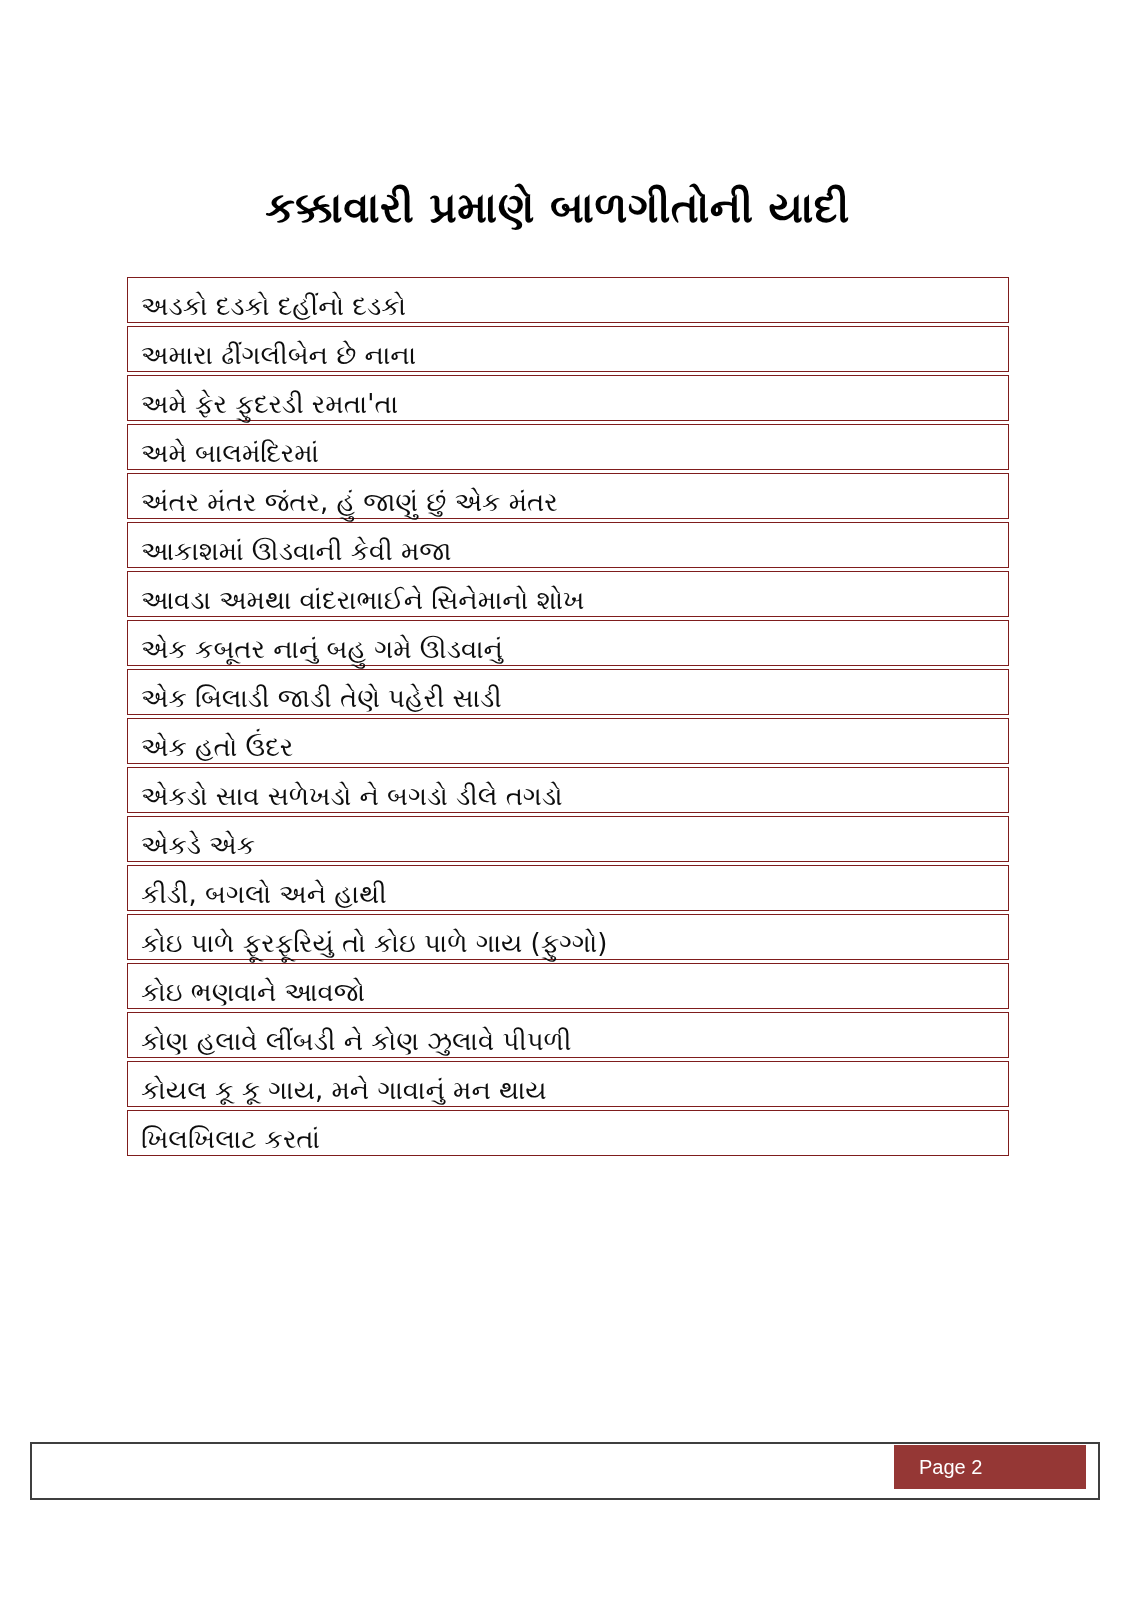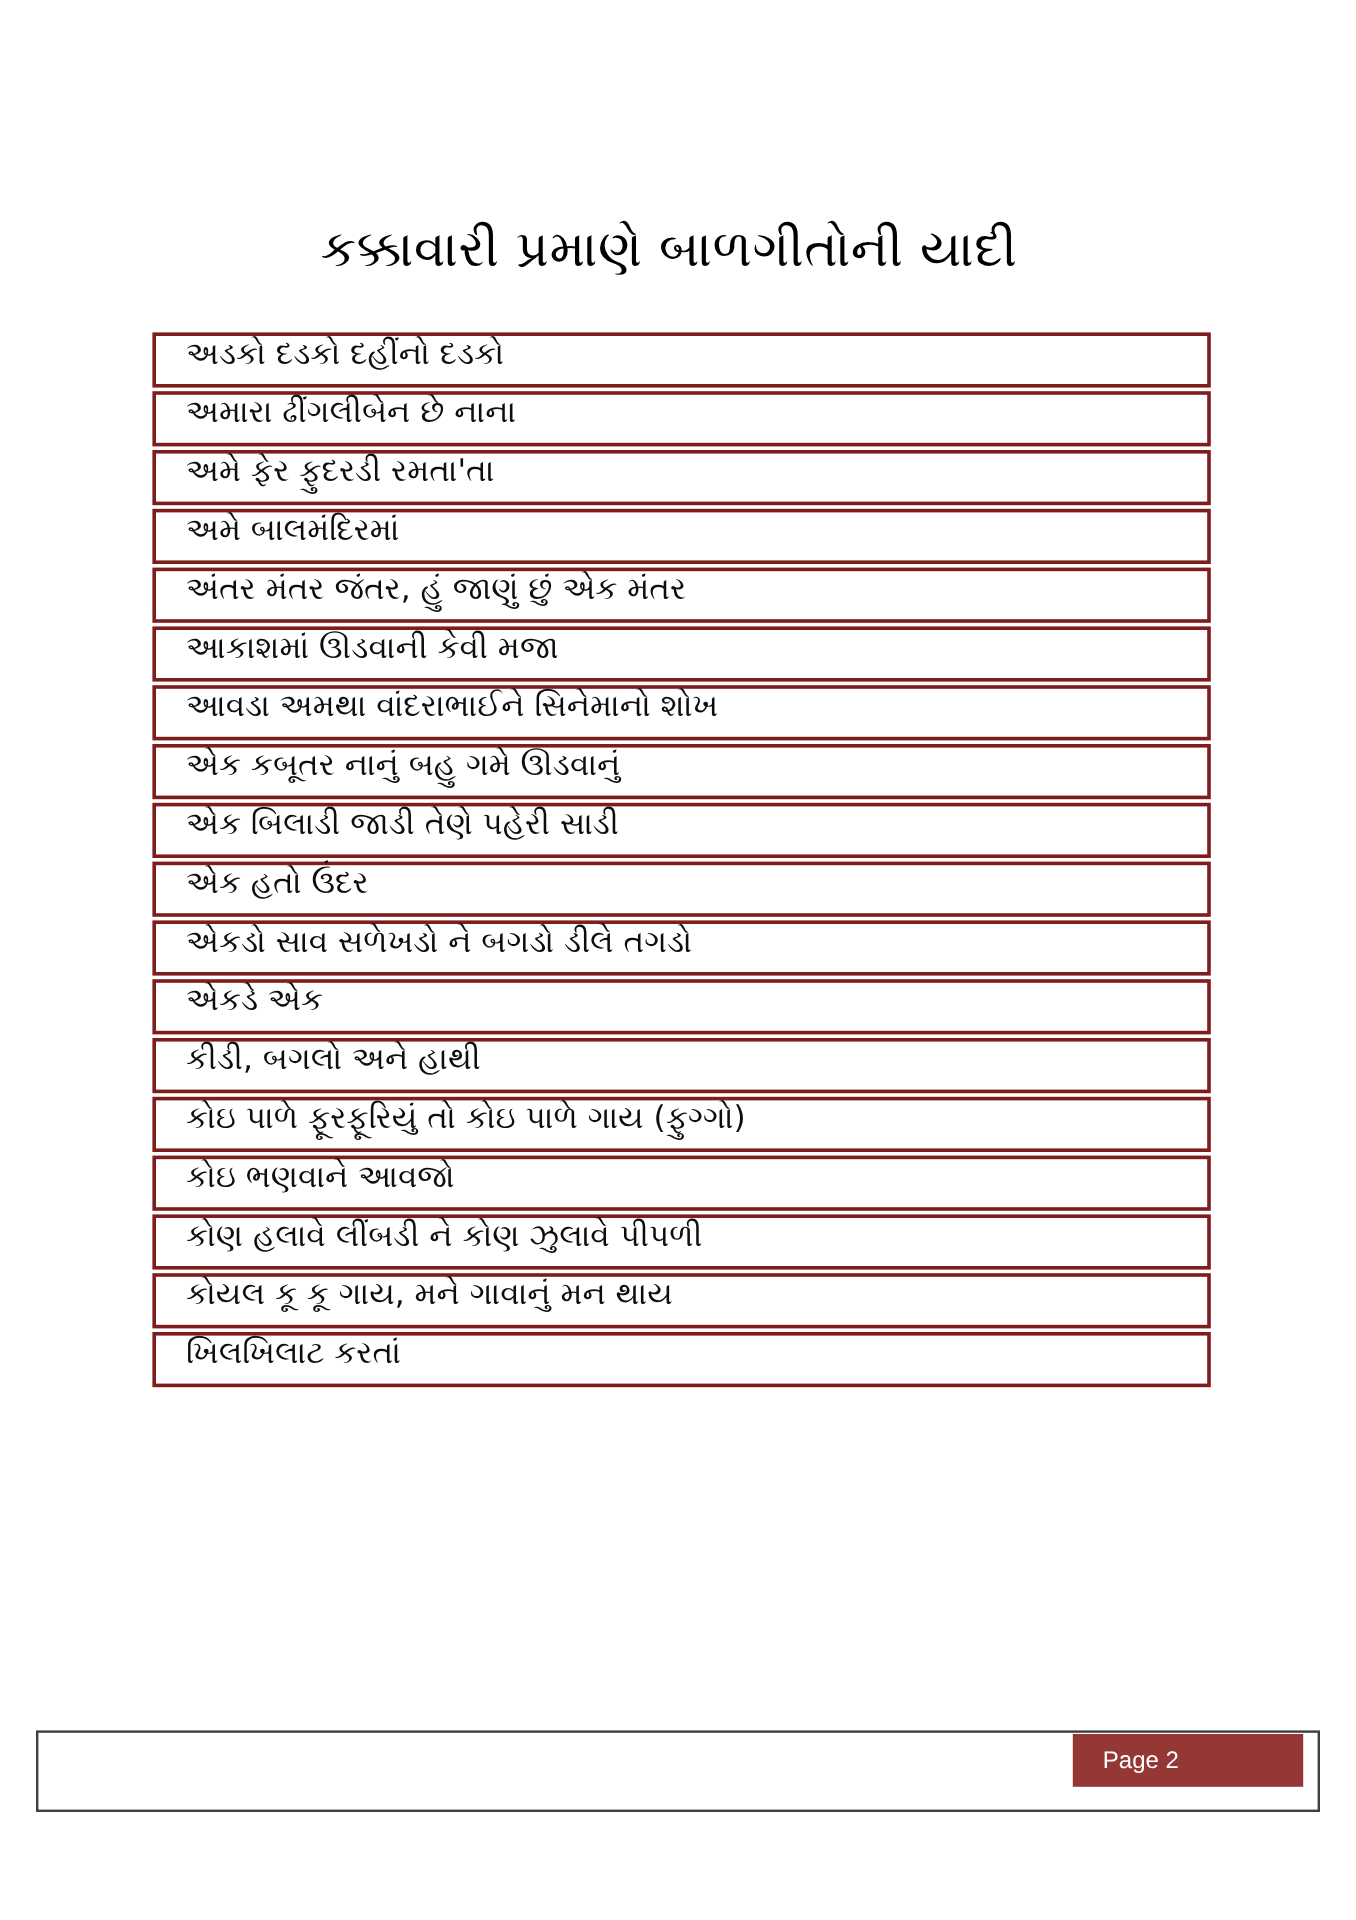--- a/index.html
+++ b/index.html
@@ -11,51 +11,51 @@
     font-family: "DejaVu Sans", "Liberation Sans", sans-serif;
     overflow: hidden;
   }
   .doc-title {
     position: absolute;
     top: 155px;
     left: 0;
     width: 1115px;
     text-align: center;
     font-size: 42px;
-    font-weight: normal;
+    font-weight: bold;
     color: #000000;
     letter-spacing: 0.5px;
   }
   .song-table {
     position: absolute;
     top: 277px;
     left: 127px;
     width: 882px;
   }
   .song-row {
     box-sizing: border-box;
     height: 46px;
     margin-bottom: 3px;
-    border: 3px solid #7f1d1d;
+    border: 1px solid #7f1d1d;
     background: #ffffff;
     display: flex;
-    align-items: flex-start;
-    padding-left: 25px;
+    align-items: flex-end;
+    padding-left: 13px;
   }
   .song-row span {
     font-size: 26px;
     color: #0d0d0d;
     white-space: nowrap;
   }
   .footer-box {
     position: absolute;
     left: 30px;
     top: 1442px;
     width: 1070px;
-    height: 68px;
+    height: 58px;
     box-sizing: border-box;
     border: 2px solid #3f3f3f;
     background: #ffffff;
   }
   .page-badge {
     position: absolute;
     right: 12px;
     top: 1px;
     width: 192px;
     height: 44px;

